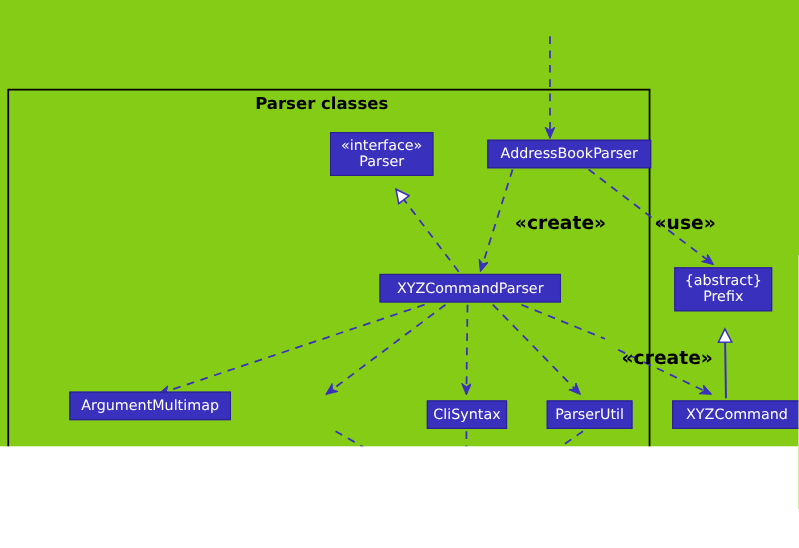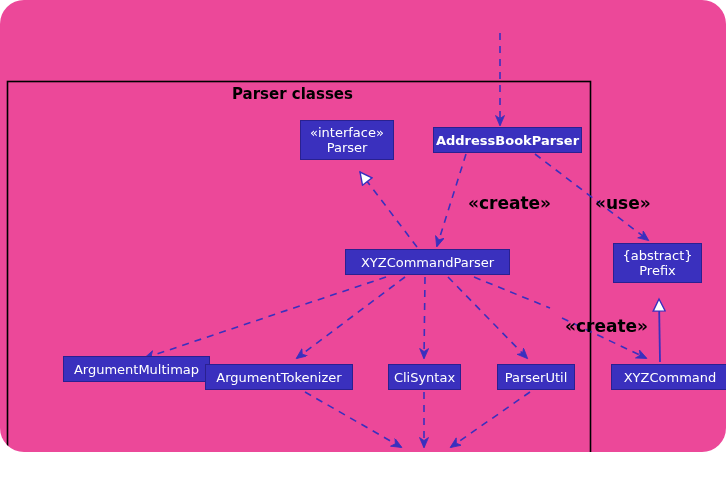--- a/index.html
+++ b/index.html
@@ -3,25 +3,24 @@
 <meta charset="utf-8">
 <style>
   html, body {
     margin: 0;
     padding: 0;
     background: #ffffff;
   }
   #canvas {
     position: relative;
     width: 726px;
-    height: 452px;
-    background: #ec4899;
+    height: 406px;
+    background: #84cc16;
     font-family: "DejaVu Sans", sans-serif;
     overflow: hidden;
-    border-radius: 24px;
   }
   #svg-layer {
     position: absolute;
     left: 0;
     top: 0;
     width: 726px;
     height: 498px;
   }
   .uml-box {
     position: absolute;
@@ -109,40 +108,37 @@
     <path d="M660,362 L659,299" fill="none" stroke="#3A30BE" stroke-width="1.8" marker-end="url(#triangle-hollow)"></path>
   </svg>
 
   <div class="frame-title" style="left:232px; top:85px;">Parser classes</div>
 
   <div class="uml-box" style="left:300px; top:120px; width:94px; height:40px;">
     <span class="stereo">«interface»</span>
     <span>Parser</span>
   </div>
 
-  <div class="uml-box" style="left:433px; top:127px; width:149px; height:26px;font-weight:bold;">
+  <div class="uml-box" style="left:443px; top:127px; width:149px; height:26px;">
     <span>AddressBookParser</span>
   </div>
 
   <div class="uml-box" style="left:613px; top:243px; width:89px; height:40px;">
     <span class="stereo">{abstract}</span>
     <span>Prefix</span>
   </div>
 
   <div class="uml-box" style="left:345px; top:249px; width:165px; height:26px;">
     <span>XYZCommandParser</span>
   </div>
 
   <div class="uml-box" style="left:22px; top:356px; width:147px; height:26px;margin-left:41px;">
     <span>ArgumentMultimap</span>
   </div>
 
-  <div class="uml-box" style="left:205px; top:364px; width:148px; height:26px;">
-    <span>ArgumentTokenizer</span>
-  </div>
 
   <div class="uml-box" style="left:388px; top:364px; width:73px; height:26px;">
     <span>CliSyntax</span>
   </div>
 
   <div class="uml-box" style="left:497px; top:364px; width:78px; height:26px;">
     <span>ParserUtil</span>
   </div>
 
   <div class="uml-box" style="left:611px; top:364px; width:118px; height:26px;">

